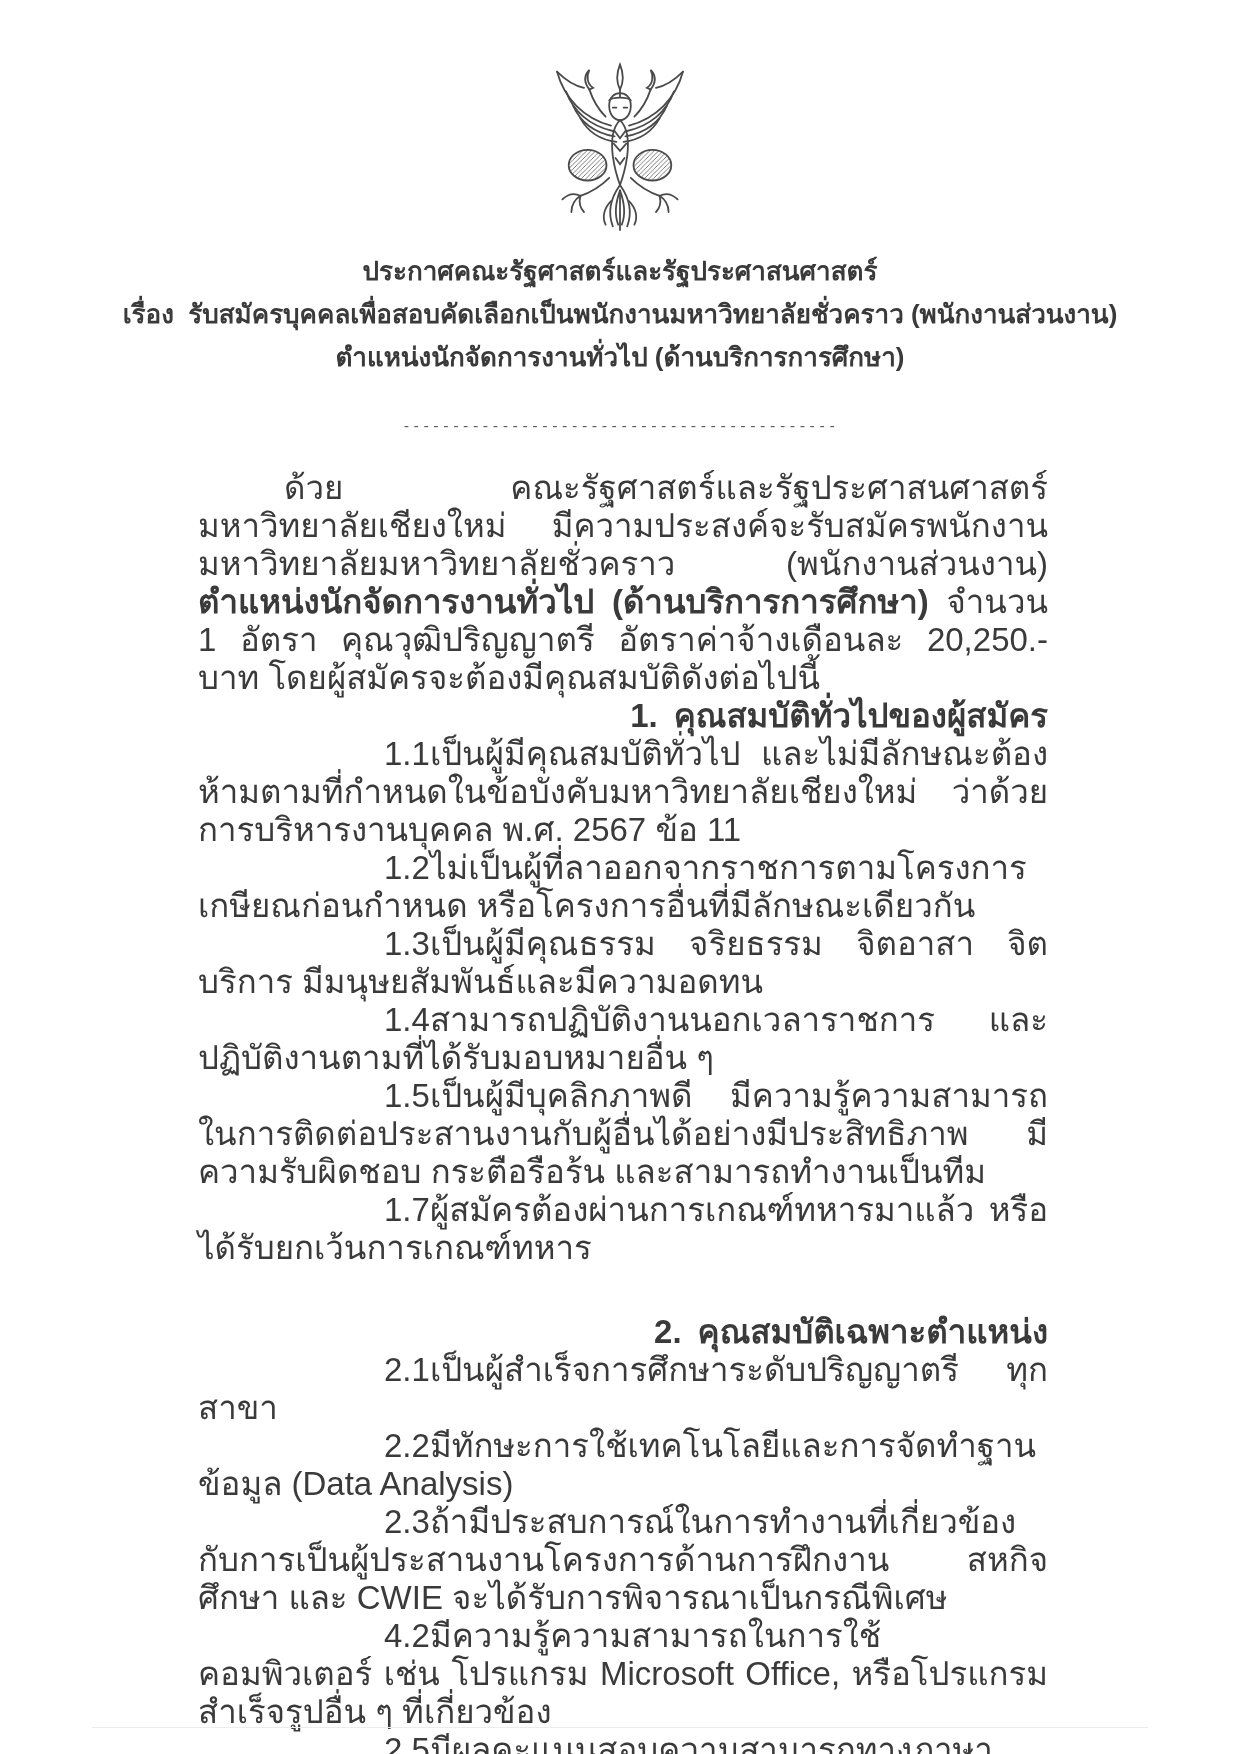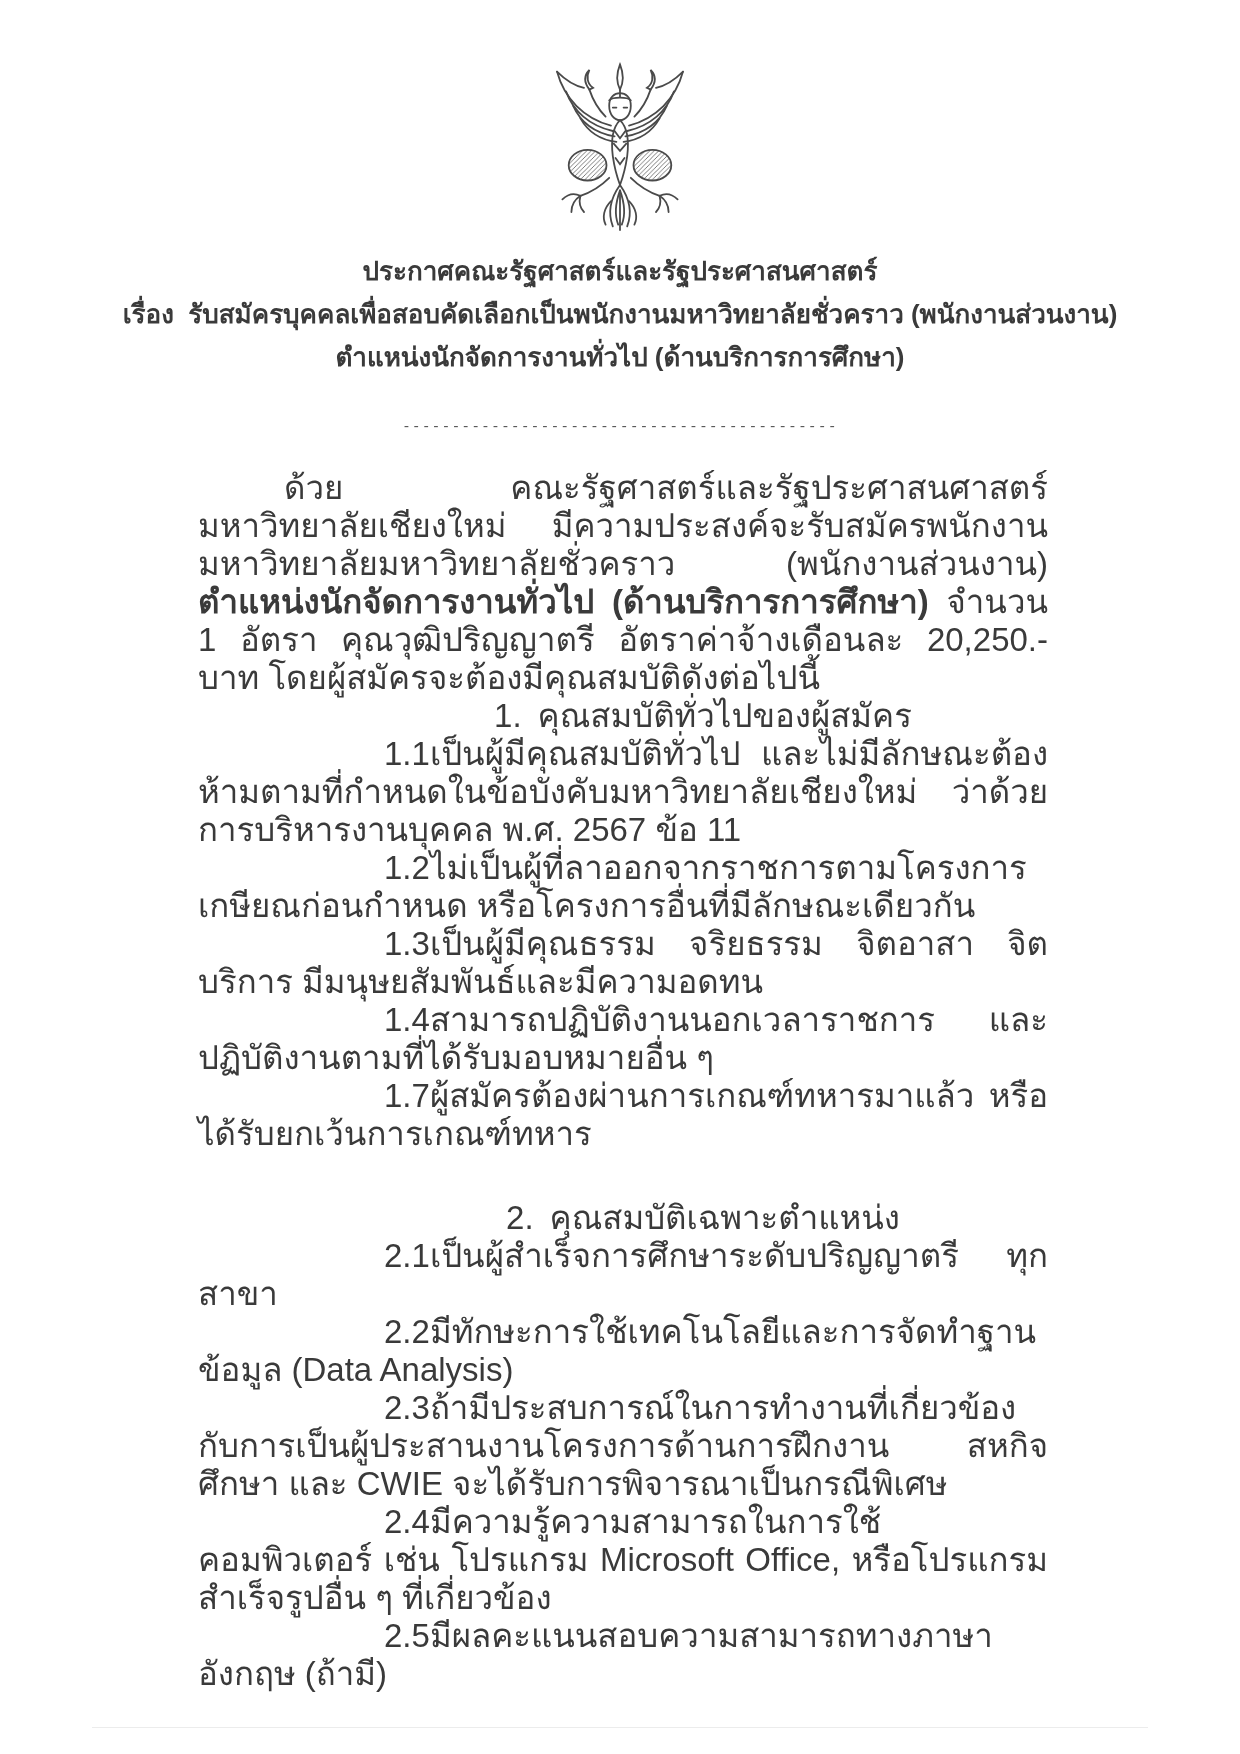--- a/index.html
+++ b/index.html
@@ -50,22 +50,22 @@
     font-size: 33px;
     line-height: 38px;
     text-align: justify;
   }
   .intro {
     margin: 34px 0 0 0;
     text-indent: 86px;
   }
   .section-heading {
     margin: 0;
-    font-weight: 400;
-    text-align: center;
+    font-weight: 700;
+    text-align: right;
     padding-left: 160px;
   }
   .section-heading.sec2 {
     margin-top: 46px;
   }
   .sec-num {
     margin-right: 16px;
   }
   .item {
     margin: 0;
@@ -160,27 +160,28 @@
   <div class="content">
 
     <p class="intro"><span>ด้วย คณะรัฐศาสตร์และรัฐประศาสนศาสตร์ มหาวิทยาลัยเชียงใหม่ มีความประสงค์จะรับสมัครพนักงานมหาวิทยาลัยมหาวิทยาลัยชั่วคราว (พนักงานส่วนงาน) </span><strong>ตำแหน่งนักจัดการงานทั่วไป (ด้านบริการการศึกษา)</strong><span> จำนวน 1 อัตรา คุณวุฒิปริญญาตรี อัตราค่าจ้างเดือนละ 20,250.- บาท โดยผู้สมัครจะต้องมีคุณสมบัติดังต่อไปนี้</span></p>
 
     <p class="section-heading"><span class="sec-num">1.</span><span>คุณสมบัติทั่วไปของผู้สมัคร</span></p>
 
     <p class="item"><span class="item-num">1.1</span><span>เป็นผู้มีคุณสมบัติทั่วไป และไม่มีลักษณะต้องห้ามตามที่กำหนดในข้อบังคับมหาวิทยาลัยเชียงใหม่ ว่าด้วยการบริหารงานบุคคล พ.ศ. 2567 ข้อ 11</span></p>
     <p class="item"><span class="item-num">1.2</span><span>ไม่เป็นผู้ที่ลาออกจากราชการตามโครงการเกษียณก่อนกำหนด หรือโครงการอื่นที่มีลักษณะเดียวกัน</span></p>
     <p class="item"><span class="item-num">1.3</span><span>เป็นผู้มีคุณธรรม จริยธรรม จิตอาสา จิตบริการ มีมนุษยสัมพันธ์และมีความอดทน</span></p>
     <p class="item"><span class="item-num">1.4</span><span>สามารถปฏิบัติงานนอกเวลาราชการ และปฏิบัติงานตามที่ได้รับมอบหมายอื่น ๆ</span></p>
+    <p class="item"><span class="item-num">1.5</span><span>เป็นผู้มีบุคลิกภาพดี มีความรู้ความสามารถในการติดต่อประสานงานกับผู้อื่นได้อย่างมีประสิทธิภาพ มีความรับผิดชอบ กระตือรือร้น และสามารถทำงานเป็นทีม</span></p>
     <p class="item"><span class="item-num">1.7</span><span>ผู้สมัครต้องผ่านการเกณฑ์ทหารมาแล้ว หรือได้รับยกเว้นการเกณฑ์ทหาร</span></p>
 
     <p class="section-heading sec2"><span class="sec-num">2.</span><span>คุณสมบัติเฉพาะตำแหน่ง</span></p>
 
     <p class="item"><span class="item-num">2.1</span><span>เป็นผู้สำเร็จการศึกษาระดับปริญญาตรี ทุกสาขา</span></p>
     <p class="item"><span class="item-num">2.2</span><span>มีทักษะการใช้เทคโนโลยีและการจัดทำฐานข้อมูล (Data Analysis)</span></p>
     <p class="item"><span class="item-num">2.3</span><span>ถ้ามีประสบการณ์ในการทำงานที่เกี่ยวข้องกับการเป็นผู้ประสานงานโครงการด้านการฝึกงาน สหกิจศึกษา และ CWIE จะได้รับการพิจารณาเป็นกรณีพิเศษ</span></p>
-    <p class="item"><span class="item-num">2.4</span><span>มีความรู้ความสามารถในการใช้คอมพิวเตอร์ เช่น โปรแกรม Microsoft Office, หรือโปรแกรมสำเร็จรูปอื่น ๆ ที่เกี่ยวข้อง</span></p>
+    <p class="item"><span class="item-num">4.2</span><span>มีความรู้ความสามารถในการใช้คอมพิวเตอร์ เช่น โปรแกรม Microsoft Office, หรือโปรแกรมสำเร็จรูปอื่น ๆ ที่เกี่ยวข้อง</span></p>
     <p class="item"><span class="item-num">2.5</span><span>มีผลคะแนนสอบความสามารถทางภาษาอังกฤษ (ถ้ามี)</span></p>
 
   </div>
 
   <div class="scan-line"></div>
 
 </div>
 
 </body></html>

